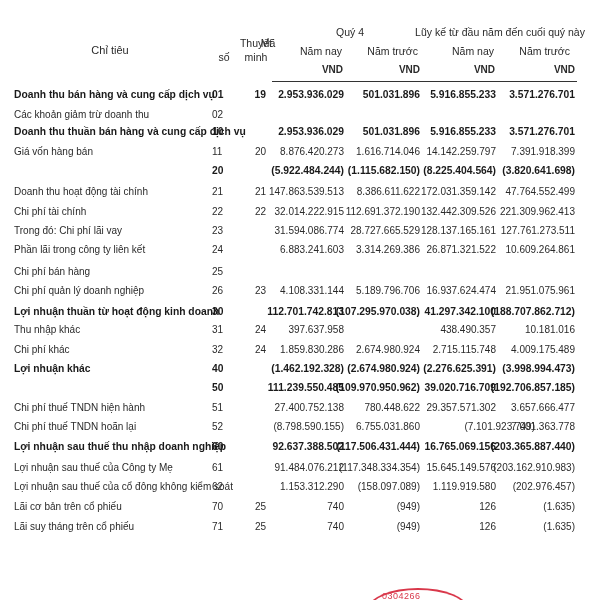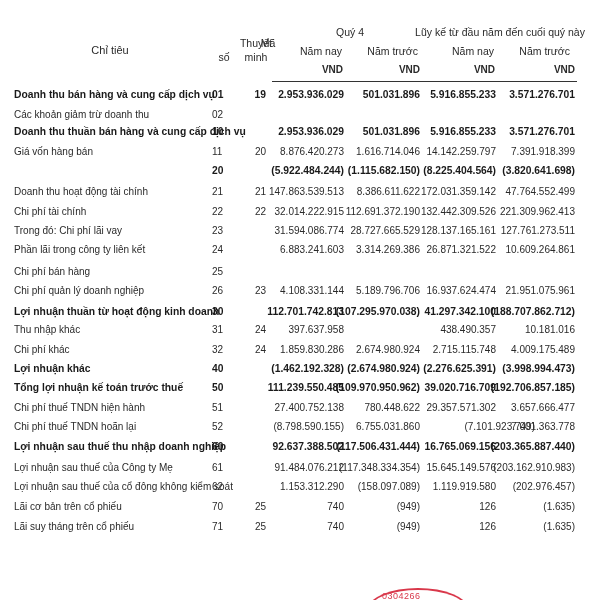--- a/index.html
+++ b/index.html
@@ -189,21 +189,20 @@
       <div class="row bold" style="top: 363px;">
         <span class="label">Lợi nhuận khác</span>
         <span class="code">40</span>
         <span class="note"></span>
         <span class="v v0" style="left: 234px;">(1.462.192.328)</span>
         <span class="v v1" style="left: 310px;">(2.674.980.924)</span>
         <span class="v v2" style="left: 386px;">(2.276.625.391)</span>
         <span class="v v3" style="left: 465px;">(3.998.994.473)</span>
       </div>
       <div class="row bold" style="top: 382px;">
-        <span class="label">Tổng lợi nhuận kế toán trước thuế</span>
         <span class="code">50</span>
         <span class="note"></span>
         <span class="v v0" style="left: 234px;">111.239.550.485</span>
         <span class="v v1" style="left: 310px;">(109.970.950.962)</span>
         <span class="v v2" style="left: 386px;">39.020.716.709</span>
         <span class="v v3" style="left: 465px;">(192.706.857.185)</span>
       </div>
       <div class="row" style="top: 402px;">
         <span class="label">Chi phí thuế TNDN hiện hành</span>
         <span class="code">51</span>

